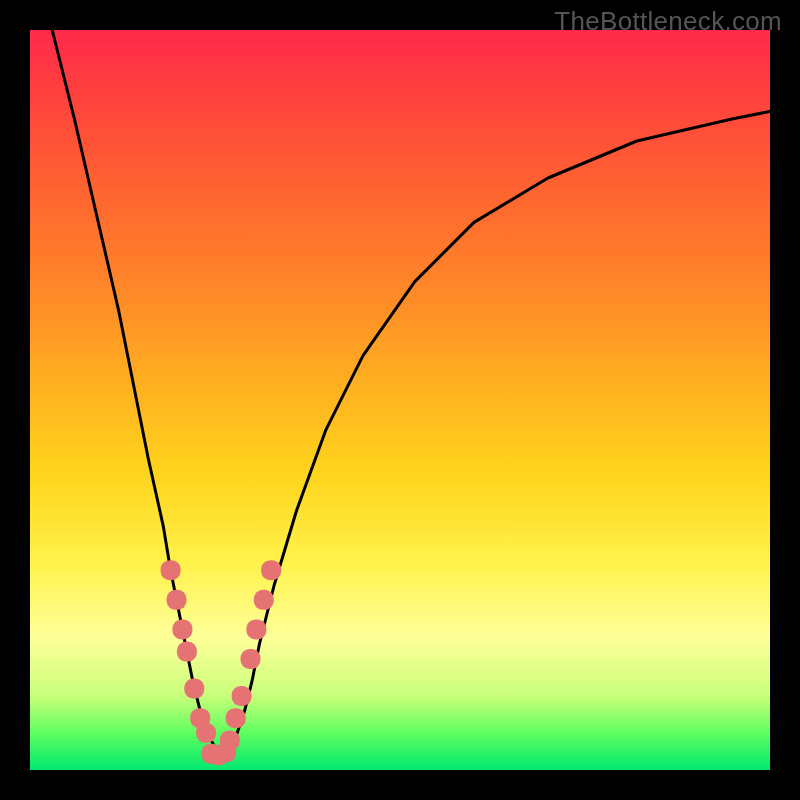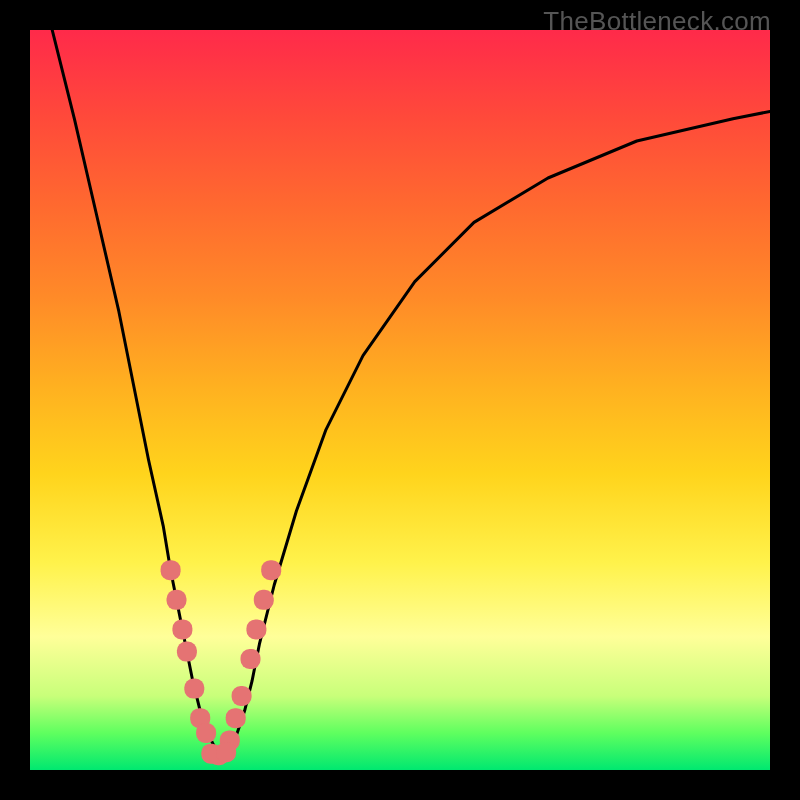--- a/index.html
+++ b/index.html
@@ -34,21 +34,21 @@
       #fff24b 72%,
       #ffff99 82%,
       #c8ff7a 90%,
       #5fff5f 95%,
       #00e870 100%
     );
   }
   .watermark {
     position: absolute;
     top: 6px;
-    right: 29px;
+    right: 18px;
     color: #555;
     font-size: 26px;
     font-weight: 500;
     letter-spacing: 0.3px;
   }
   svg.overlay {
     position: absolute;
     left: 0;
     top: 0;
     width: 740px;

